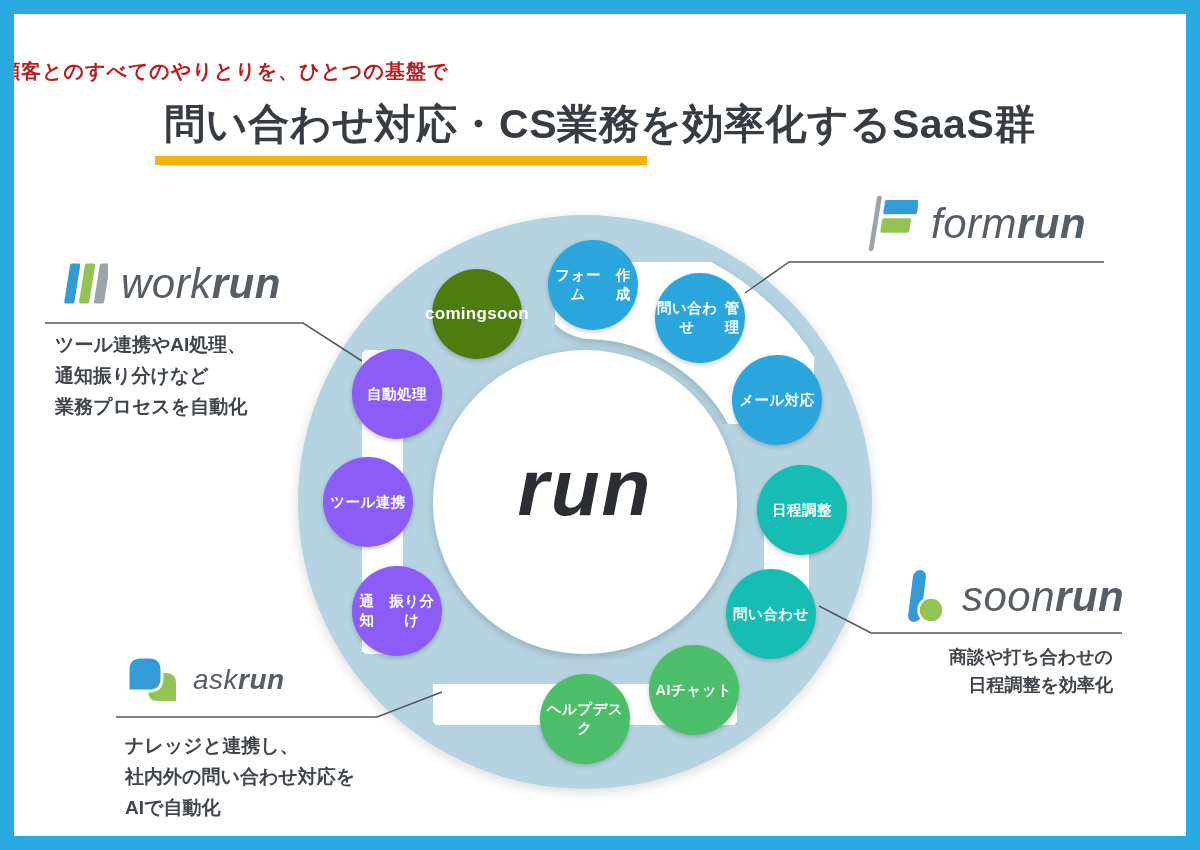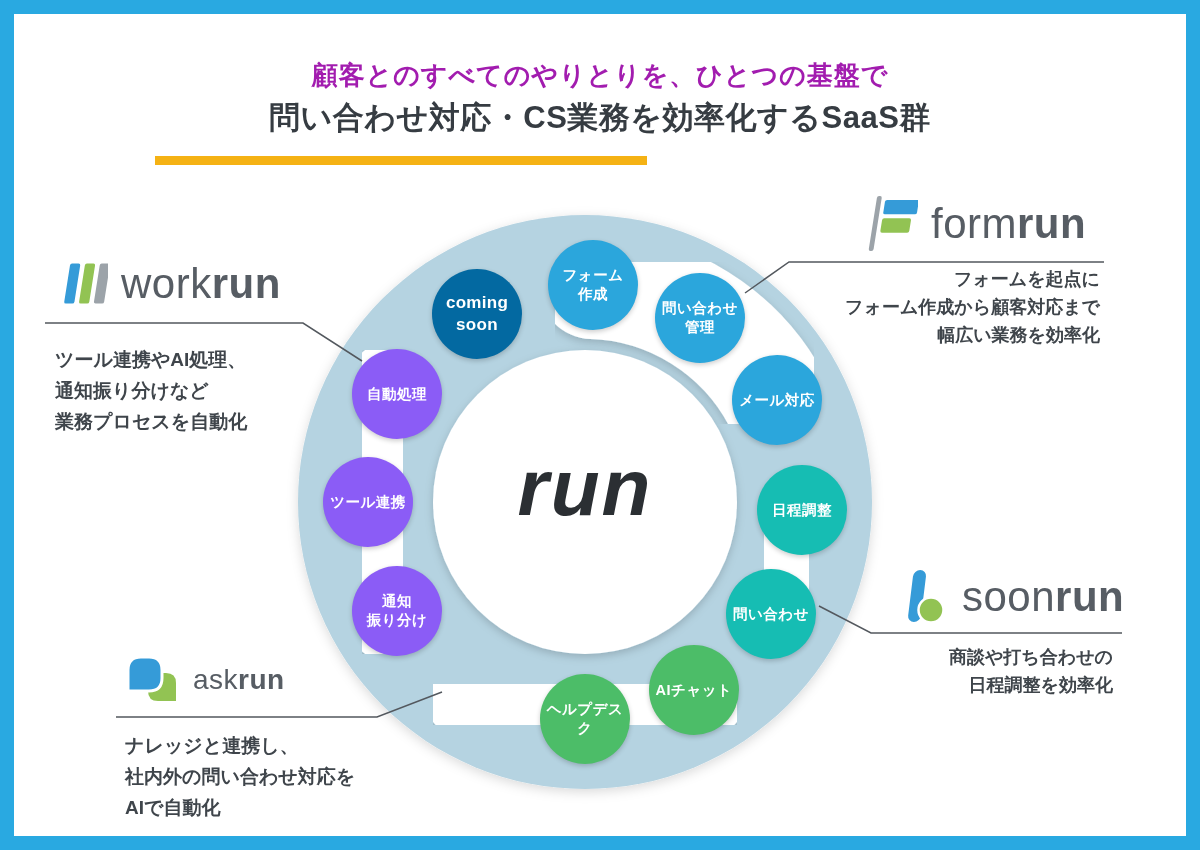--- a/index.html
+++ b/index.html
@@ -2,44 +2,44 @@
 <html><head>
 <meta charset="utf-8">
 <style>
   html,body{margin:0;padding:0;background:#fff;}
   .stage{
     position:relative;width:1200px;height:850px;overflow:hidden;background:#ffffff;
     font-family:"Liberation Sans","DejaVu Sans",sans-serif;
   }
   .frame{position:absolute;inset:0;border:14px solid #29A9E1;pointer-events:none;z-index:50;}
   
-  .subtitle{position:absolute;top:58px;left:0;width:100%;text-align:center;
-    font-size:26px;font-weight:700;color:#a21caf;letter-spacing:1px;}
+  .subtitle{position:absolute;top:58px;left:0;width:100%;text-align:left;
+    font-size:20px;font-weight:700;color:#b91c1c;letter-spacing:1px;}
   .title{position:absolute;top:97px;left:0;width:100%;text-align:center;
-    font-size:31px;font-weight:700;color:#363C42;letter-spacing:0.5px;}
+    font-size:41px;font-weight:700;color:#363C42;letter-spacing:0.5px;}
   .underline{position:absolute;left:155px;top:156px;width:492px;height:9px;background:#F5B214;}
   
   .ring-svg{position:absolute;left:0;top:0;z-index:1;}
   
   .pcircle{position:absolute;width:90px;height:90px;border-radius:50%;z-index:10;
-    display:flex;flex-direction:column;align-items:center;justify-content:center;
+    display:flex;flex-direction:row;align-items:center;justify-content:center;
     color:#fff;font-weight:700;font-size:14.5px;line-height:1.3;text-align:center;
     box-shadow:0 2px 5px rgba(0,0,0,.2);letter-spacing:.5px;}
   .pcircle.blue{background:#2BA6DC;}
   .pcircle.teal{background:#16BDB3;}
   .pcircle.green{background:#4CBD68;}
   .pcircle.lime{background:#8b5cf6;}
-  .pcircle.gray{background:#0369a1;font-size:17px;letter-spacing:.3px;}
+  .pcircle.gray{background:#4d7c0f;font-size:17px;letter-spacing:.3px;}
   
   .center-run{position:absolute;left:460px;top:448px;width:250px;z-index:10;
     text-align:center;font-size:80px;font-weight:800;font-style:italic;
     color:#2B2F33;line-height:1;letter-spacing:2px;}
   
   .logo{position:absolute;display:flex;align-items:center;gap:13px;z-index:20;}
-  .logo-text{color:#575D64;font-size:42px;line-height:1;letter-spacing:.5px;}
+  .logo-text{font-style:italic;color:#575D64;font-size:42px;line-height:1;letter-spacing:.5px;}
   .logo-text .reg{font-weight:400;}
   .logo-text .bold{font-weight:700;}
   .logo.askrun .logo-text{font-size:28px;}
   
   .desc{position:absolute;z-index:20;font-weight:700;color:#3F454B;font-size:18px;line-height:1.55;}
   .desc span{display:block;}
   .desc.right{text-align:right;}
   .desc.left{text-align:left;font-size:19px;line-height:1.62;}
 </style>
 </head>
@@ -120,40 +120,35 @@
   <div class="logo" style="left:56px;top:258px">
     <svg width="52" height="52" viewBox="0 0 56 52">
       <g transform="skewX(-9) translate(8,0)">
         <rect x="8" y="4" width="11" height="43" rx="2" fill="#359BD8"></rect>
         <rect x="24" y="4" width="11" height="43" rx="2" fill="#92C353"></rect>
         <rect x="40" y="4" width="11" height="43" rx="2" fill="#9CA3A9"></rect>
       </g>
     </svg>
     <div class="logo-text"><span class="reg">work</span><span class="bold">run</span></div>
   </div>
-  <div class="desc left" style="left:55px;top:345px">
+  <div class="desc left" style="left:55px;top:330px">
     <span>ツール連携やAI処理、</span>
     <span>通知振り分けなど</span>
     <span>業務プロセスを自動化</span>
   </div>
 
   <div class="logo" style="left:864px;top:194px">
     <svg width="54" height="60" viewBox="0 0 56 62">
       <g transform="skewX(-9) translate(8,0)">
         <rect x="6" y="2" width="5" height="57" rx="2" fill="#9CA3A9"></rect>
         <rect x="15" y="6" width="35" height="15" rx="2" fill="#359BD8"></rect>
         <rect x="15" y="25" width="30" height="15" rx="2" fill="#92C353"></rect>
       </g>
     </svg>
     <div class="logo-text"><span class="reg">form</span><span class="bold">run</span></div>
-  </div>
-  <div class="desc right" style="right:100px;top:266px">
-    <span>フォームを起点に</span>
-    <span>フォーム作成から顧客対応まで</span>
-    <span>幅広い業務を効率化</span>
   </div>
 
   <div class="logo" style="left:901px;top:568px">
     <svg width="48" height="58" viewBox="0 0 48 58">
       <g transform="skewX(-7) translate(5,0)">
         <rect x="8" y="2" width="13" height="52" rx="6.5" fill="#359BD8"></rect>
       </g>
       <circle cx="30" cy="42" r="12.5" fill="#92C353" stroke="#ffffff" stroke-width="2.5"></circle>
     </svg>
     <div class="logo-text"><span class="reg">soon</span><span class="bold">run</span></div>

